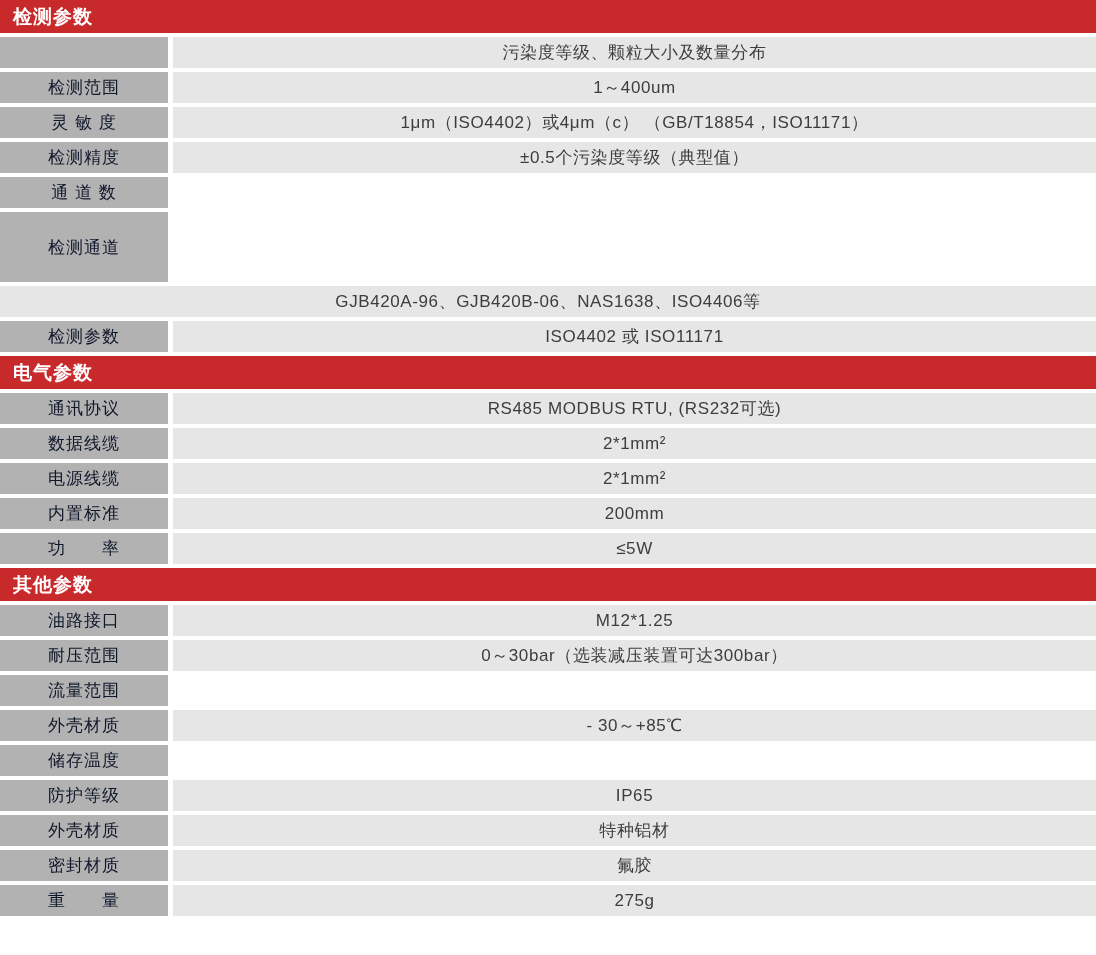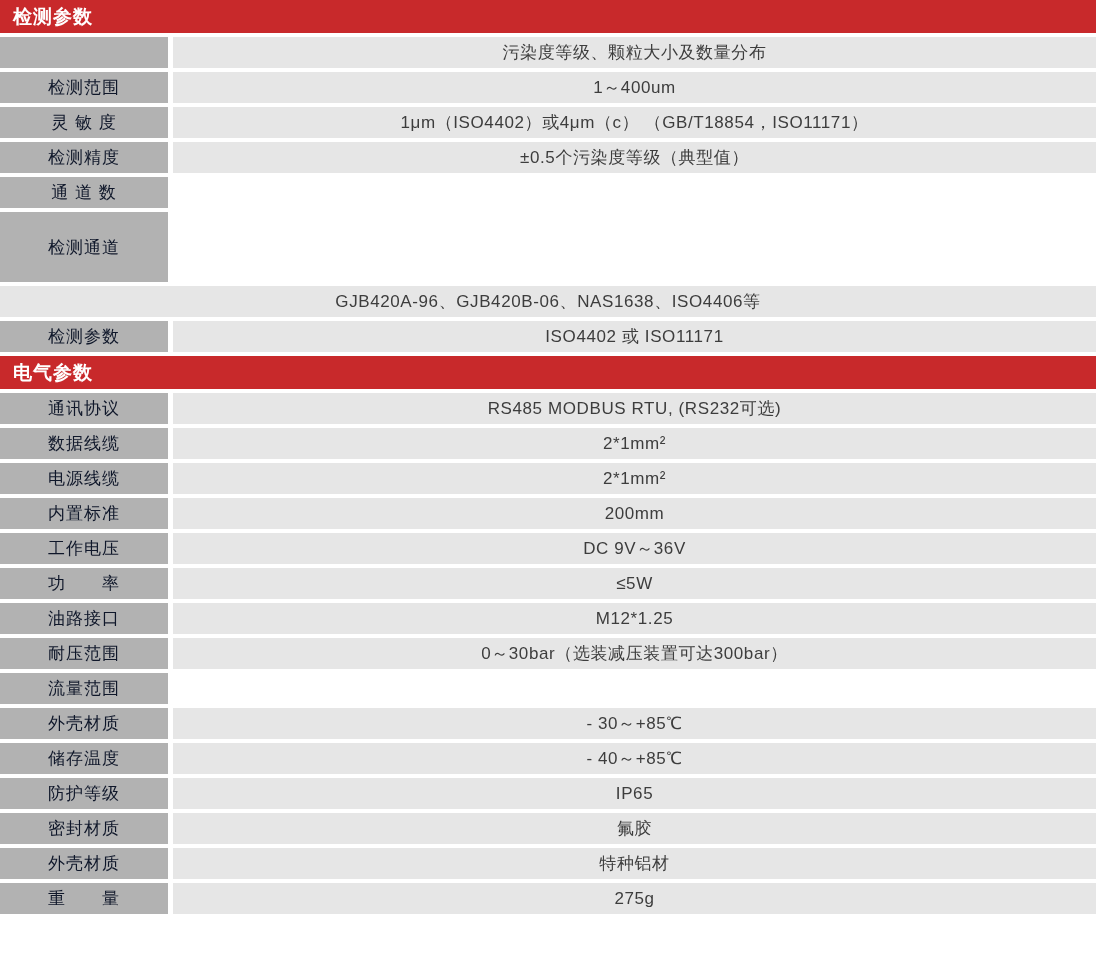--- a/index.html
+++ b/index.html
@@ -112,57 +112,55 @@
   </div>
   <div class="row">
     <div class="label-cell">电源线缆</div>
     <div class="value-cell">2*1mm²</div>
   </div>
   <div class="row">
     <div class="label-cell">内置标准</div>
     <div class="value-cell">200mm</div>
   </div>
   <div class="row">
-    <div class="label-cell">工作电压</div>
-    <div class="value-cell">DC 9V～36V</div>
-  </div>
-  <div class="row">
     <div class="label-cell">功　　率</div>
     <div class="value-cell">≤5W</div>
   </div>
 
+  <div class="section-header">
+    <span>其他参数</span>
+  </div>
   <div class="row">
     <div class="label-cell">油路接口</div>
     <div class="value-cell">M12*1.25</div>
   </div>
   <div class="row">
     <div class="label-cell">耐压范围</div>
     <div class="value-cell">0～30bar（选装减压装置可达300bar）</div>
   </div>
   <div class="row">
     <div class="label-cell">流量范围</div>
   </div>
   <div class="row">
     <div class="label-cell">外壳材质</div>
     <div class="value-cell">- 30～+85℃</div>
   </div>
   <div class="row">
     <div class="label-cell">储存温度</div>
-    <div class="value-cell">- 40～+85℃</div>
   </div>
   <div class="row">
     <div class="label-cell">防护等级</div>
     <div class="value-cell">IP65</div>
   </div>
   <div class="row">
+    <div class="label-cell">外壳材质</div>
+    <div class="value-cell">特种铝材</div>
+  </div>
+  <div class="row">
     <div class="label-cell">密封材质</div>
     <div class="value-cell">氟胶</div>
-  </div>
-  <div class="row">
-    <div class="label-cell">外壳材质</div>
-    <div class="value-cell">特种铝材</div>
   </div>
   <div class="row">
     <div class="label-cell">重　　量</div>
     <div class="value-cell">275g</div>
   </div>
 
 </div>
 
 </body></html>

